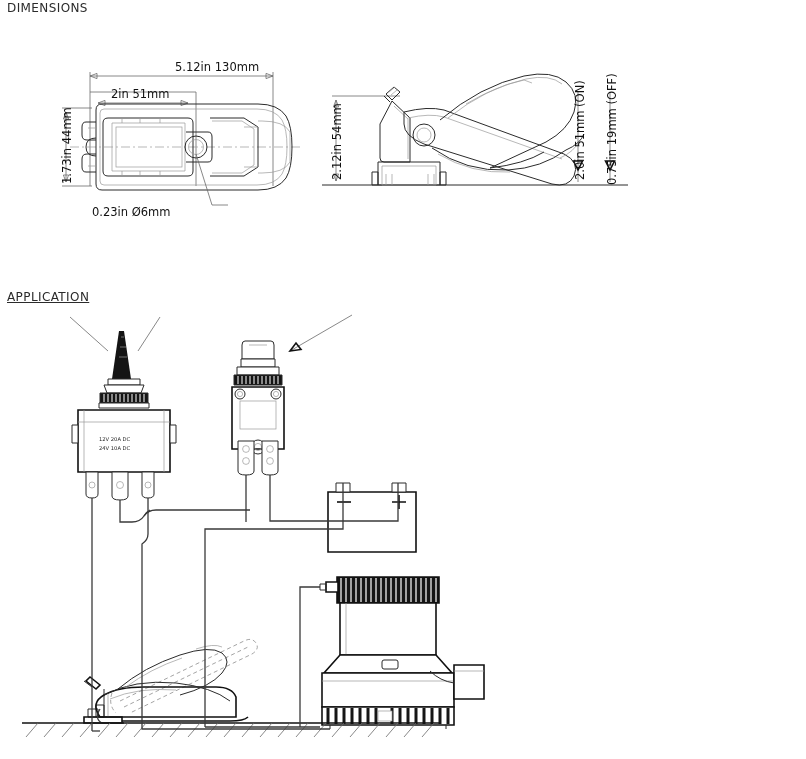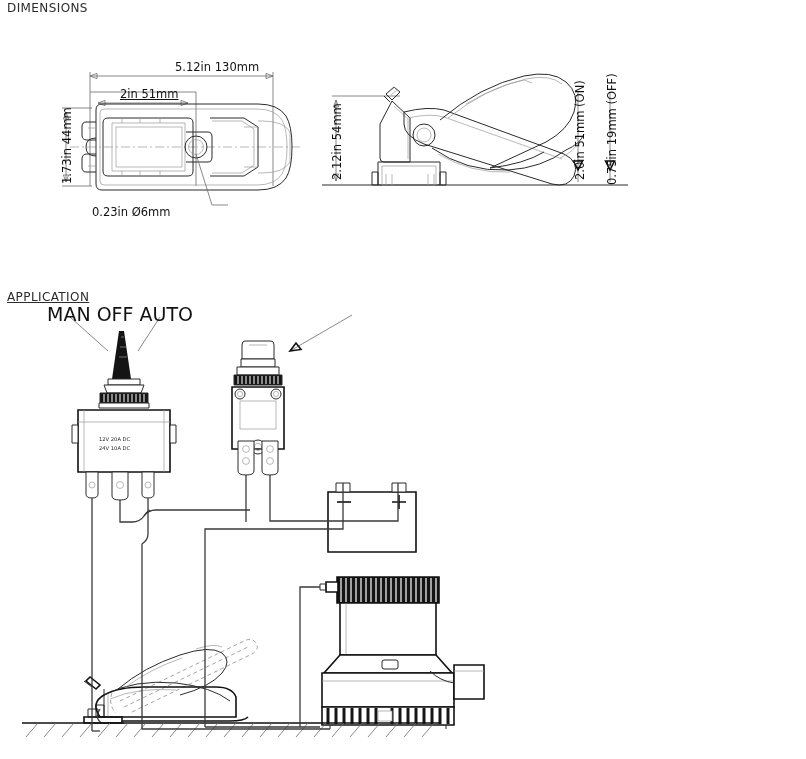--- a/index.html
+++ b/index.html
@@ -144,21 +144,21 @@
       <path class="ln" d="M432 148 q34 24 76 22 q34 -2 58 -20"></path>
       <path class="ln-lite" d="M438 154 q34 20 72 18"></path>
 
       <path class="ln" d="M566 150 q14 -6 18 -16"></path>
       <path class="ln-lite" d="M560 158 q14 -6 20 -18"></path>
     </g>
   </svg>
 
   <div class="dim-label" style="left:130px;top:60px;margin-left:45px;">5.12in  130mm</div>
 
-  <div class="dim-label" style="left:120px;top:87px;text-decoration:underline;">2in  51mm</div>
+  <div class="dim-label" style="left:111px;top:87px;">2in  51mm</div>
 
   <div class="dim-label vert" style="left:60px;top:184px;transform:rotate(-90deg);">1.73in  44mm</div>
 
   <div class="dim-label" style="left:92px;top:205px;">0.23in  Ø6mm</div>
 
   <div class="dim-label vert" style="left:330px;top:180px;transform:rotate(-90deg);">2.12in  54mm</div>
 
   <div class="dim-label vert" style="left:573px;top:180px;transform:rotate(-90deg);">2.0in  51mm (ON)</div>
 
   <div class="dim-label vert" style="left:605px;top:185px;transform:rotate(-90deg);">0.75in  19mm (OFF)</div>
@@ -345,16 +345,15 @@
 
       <path class="ln-wire" d="M270 186 V232 H398 V194"></path>
 
       <path class="ln-wire" d="M343 194 V240 H205 V438"></path>
 
       <path class="ln-wire" d="M320 298 H300 V438"></path>
       <path class="ln-wire" d="M205 438 H320"></path>
     </g>
   </svg>
 
-  <div class="app-label" style="left:47px;top:303px;">MAN OFF AUTO</div>
 
 
 </div>
 
 </body></html>

